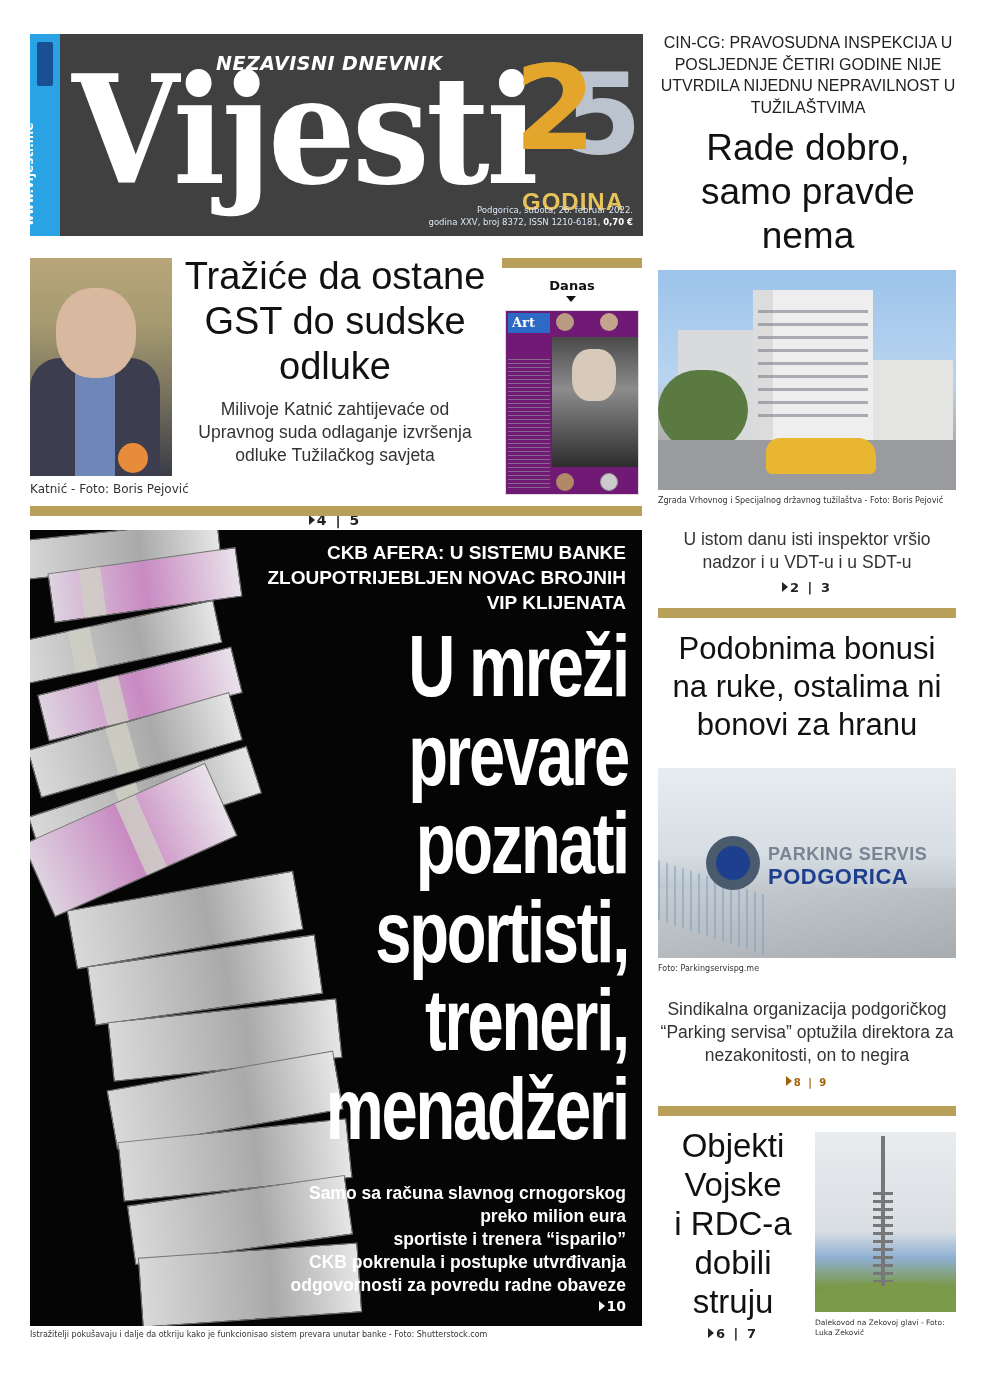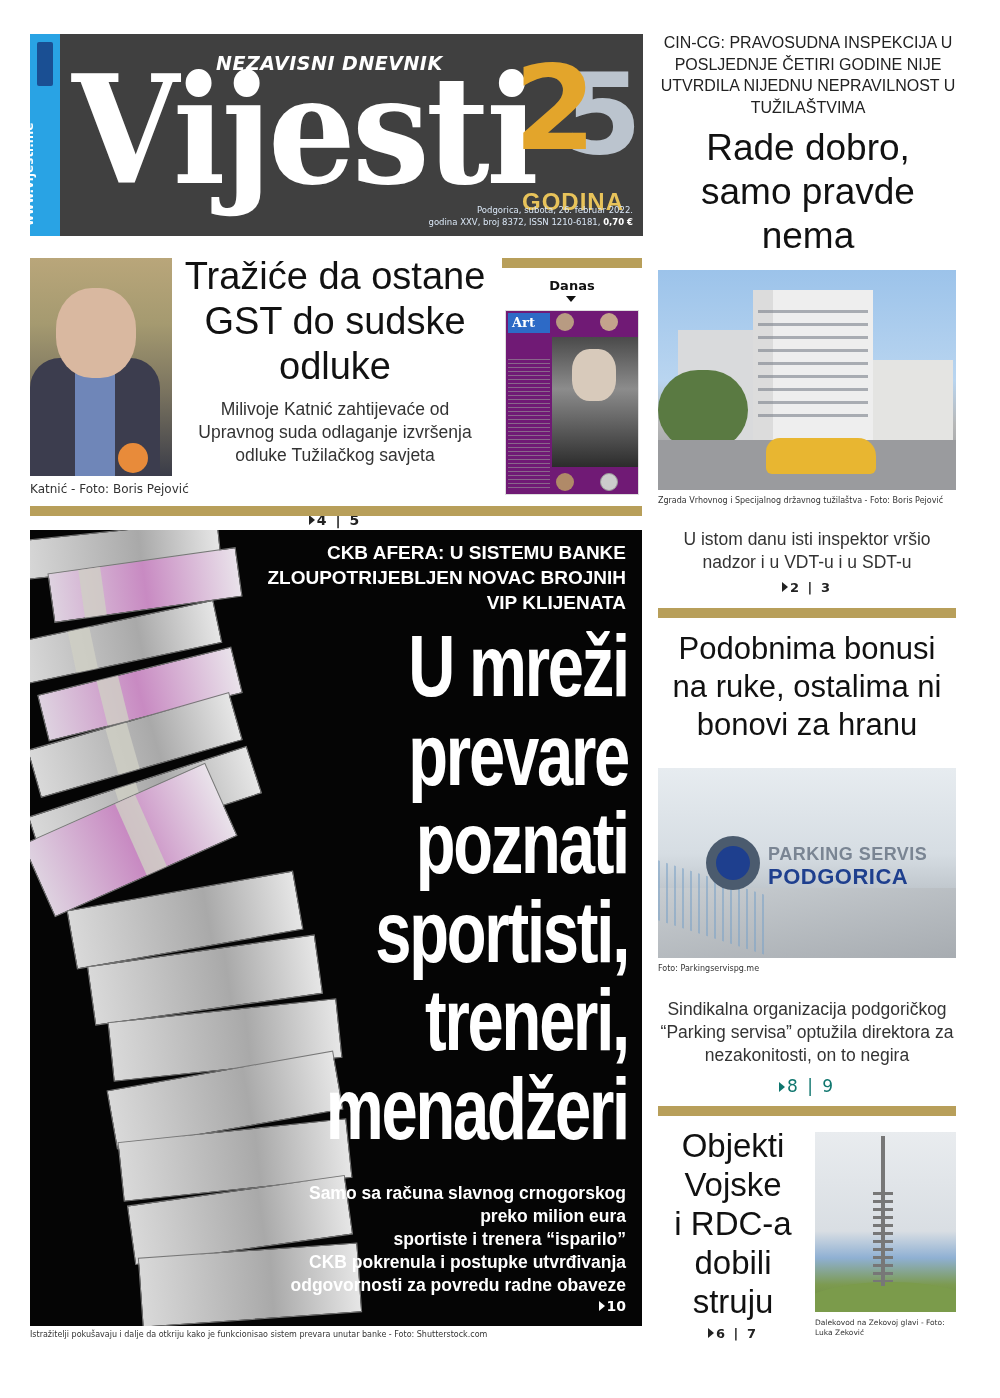--- a/index.html
+++ b/index.html
@@ -86,21 +86,21 @@
   #bonus-title { left: 658px; top: 630px; width: 298px; font-family: "Liberation Sans", sans-serif; font-size: 31px; line-height: 38px; color: #111; }
   #parking-photo { left: 658px; top: 768px; width: 298px; height: 190px; overflow: hidden; background: linear-gradient(180deg,#e7ecf0 0%,#d6dde3 45%,#b9c0c6 70%,#9ea5ab 100%); }
   #parking-photo .road { position: absolute; left: 0; top: 120px; width: 298px; height: 70px; background: linear-gradient(170deg,#c8cdd1,#a7acb1); }
   #parking-photo .fence { position: absolute; left: 0; top: 110px; width: 110px; height: 60px; background: repeating-linear-gradient(90deg,#7fa4c7 0 2px,transparent 2px 8px); transform: skewY(18deg); opacity: 0.6; }
   #parking-logo-mark { position: absolute; left: 48px; top: 68px; width: 54px; height: 54px; border-radius: 50%; background: #4b5b6e; }
   #parking-logo-mark::after { content: ""; position: absolute; left: 10px; top: 10px; width: 34px; height: 34px; border-radius: 50%; background: #1e3f8e; }
   #parking-logo-line1 { position: absolute; left: 110px; top: 76px; font-family: "Liberation Sans", sans-serif; font-weight: bold; font-size: 18px; color: #7a8593; letter-spacing: 0.5px; }
   #parking-logo-line2 { position: absolute; left: 110px; top: 96px; font-family: "Liberation Sans", sans-serif; font-weight: bold; font-size: 22px; color: #1e3f8e; letter-spacing: 0.5px; }
   #parking-caption { left: 658px; top: 964px; font-size: 8px; color: #333; }
   #parking-text { left: 658px; top: 998px; width: 298px; font-family: "Liberation Sans", sans-serif; font-size: 17.5px; line-height: 23px; color: #333; }
-  #parking-page { left: 658px; top: 1076px; width: 298px; font-weight: normal; font-size: 17px; letter-spacing: 2px; color: #0f766e; }
+  #parking-page { left: 658px; top: 1076px; width: 298px; font-weight: bold; font-size: 10px; letter-spacing: 2px; color: #a16207; }
 
   
   #objekti-title { left: 664px; top: 1126px; width: 138px; font-family: "Liberation Sans", sans-serif; font-size: 33px; line-height: 39px; color: #111; }
   #objekti-page { left: 664px; top: 1326px; width: 138px; font-weight: bold; font-size: 13px; letter-spacing: 2px; color: #222; }
   #tower-photo { left: 815px; top: 1132px; width: 141px; height: 180px; overflow: hidden; background: linear-gradient(180deg,#e9ecef 0%,#d9dee3 55%,#8fb0d3 70%,#7c9a4f 85%,#6a8a3e 100%); }
   #tower-photo .mast { position: absolute; left: 66px; top: 4px; width: 4px; height: 150px; background: #777; }
   #tower-photo .mast2 { position: absolute; left: 58px; top: 60px; width: 20px; height: 90px; background: repeating-linear-gradient(180deg,#777 0 3px,transparent 3px 8px); }
   #tower-photo .hill { position: absolute; left: -20px; top: 150px; width: 190px; height: 60px; border-radius: 50% 50% 0 0; background: #7b9b4b; }
   #tower-caption { left: 815px; top: 1318px; width: 141px; font-size: 7.5px; line-height: 10px; color: #333; }
   .tri { display: inline-block; width: 0; height: 0; border-top: 5px solid transparent; border-bottom: 5px solid transparent; border-left: 6px solid currentColor; margin-right: 2px; vertical-align: 0px; }

